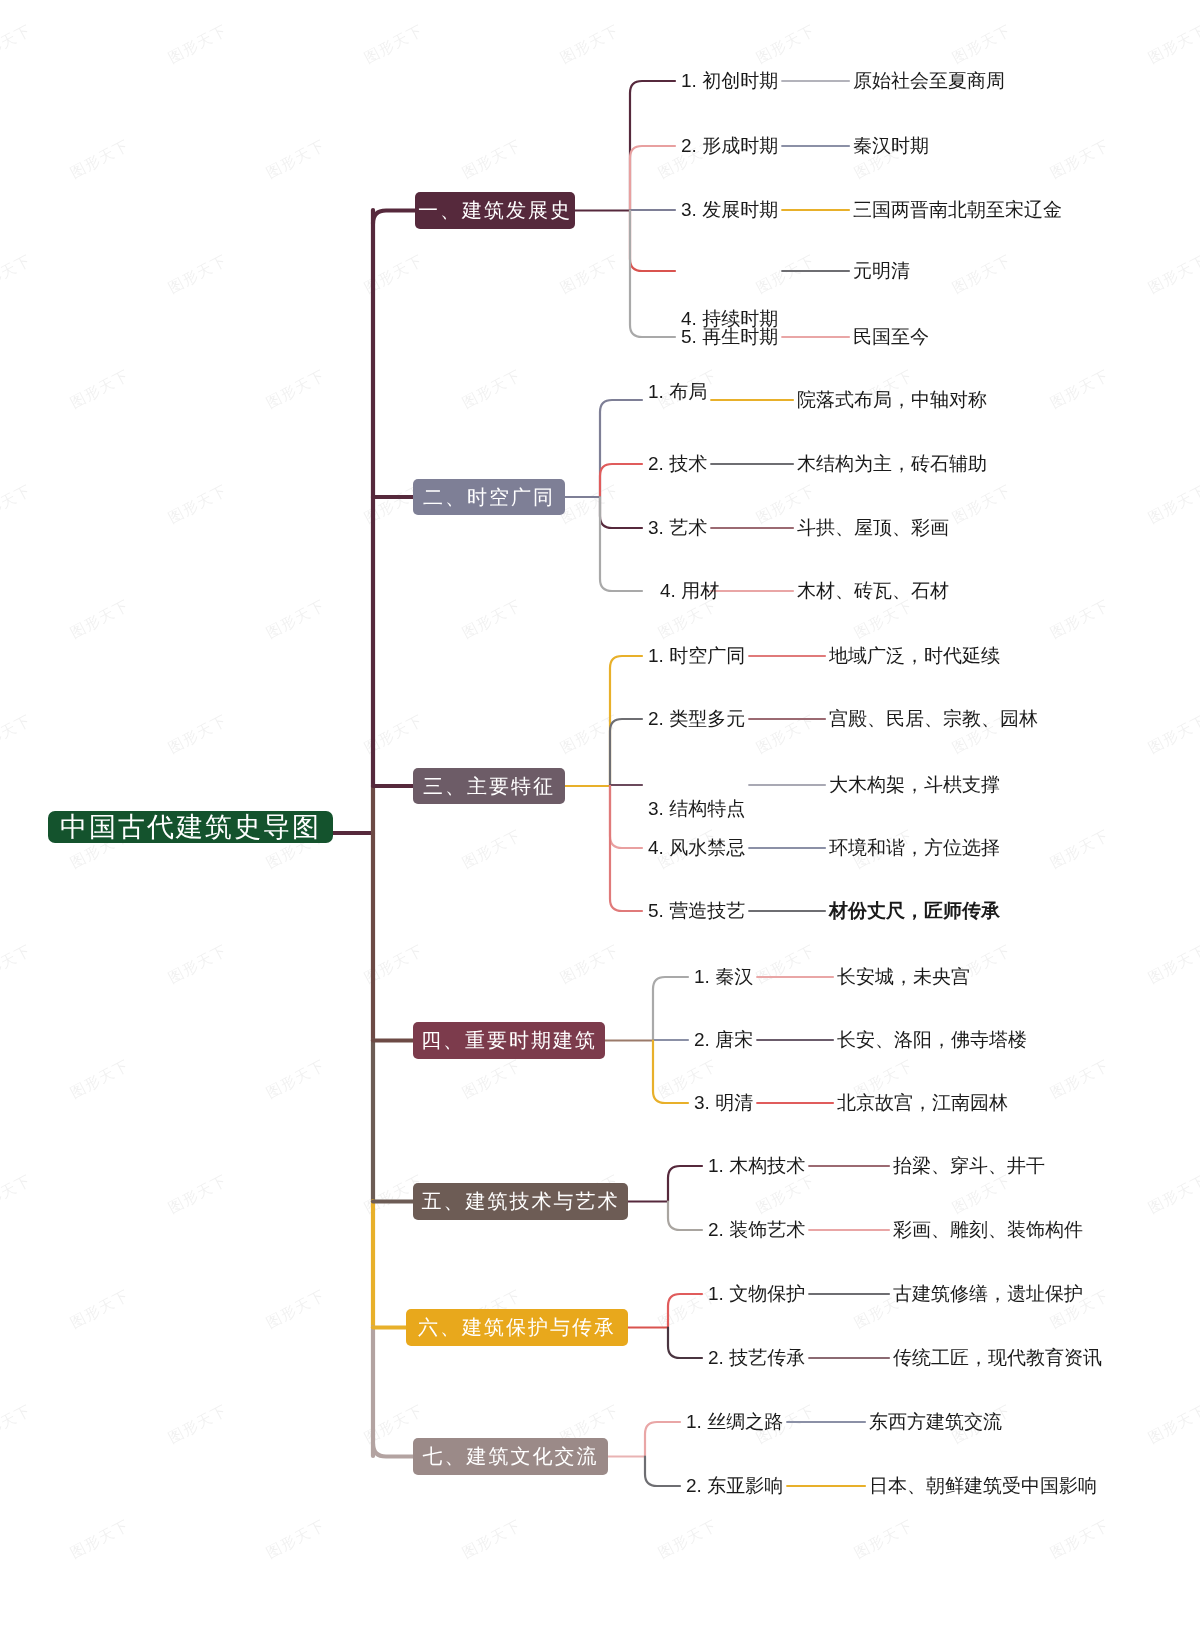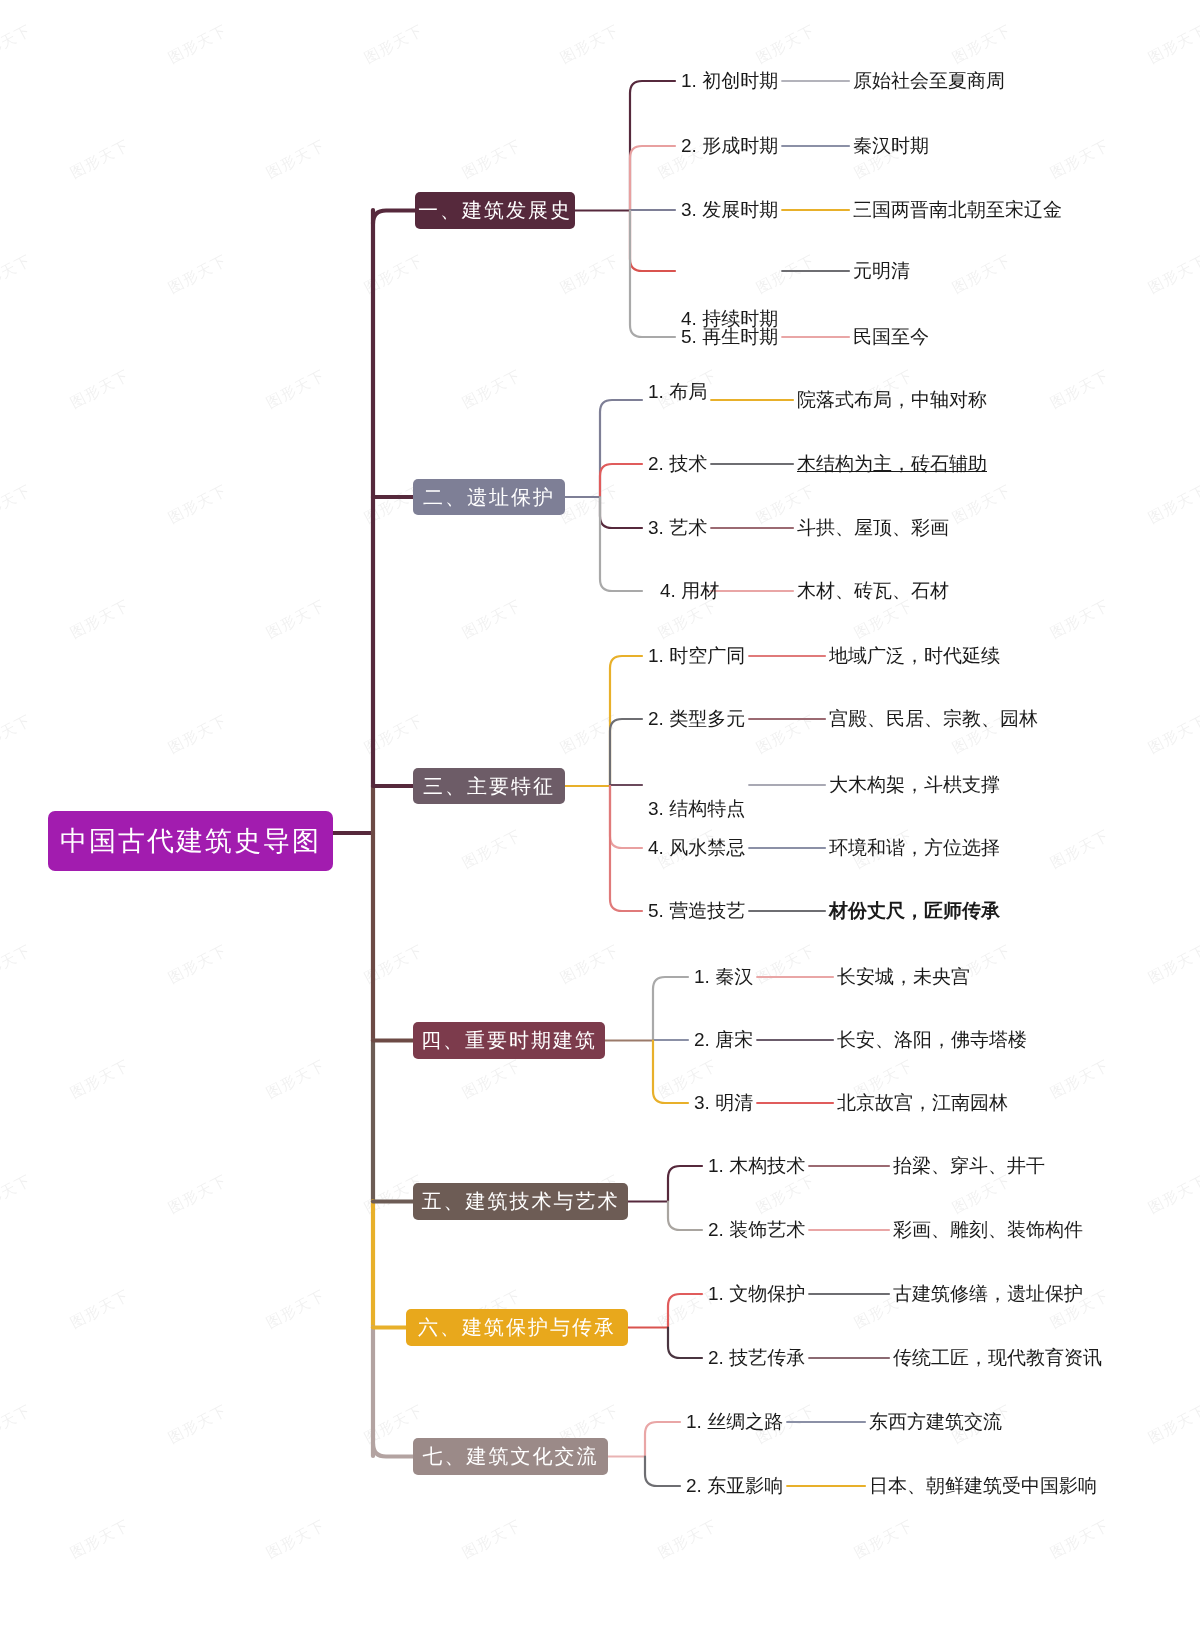--- a/index.html
+++ b/index.html
@@ -239,43 +239,43 @@
       <path d="M 668 1327.5 V 1346 Q 668 1358 680 1358 H 702" stroke="#4a3540" stroke-width="2.2" fill="none" stroke-linecap="round" stroke-linejoin="round"></path>
       <path d="M 809.140625 1358 H 889" stroke="#8b6a72" stroke-width="2.2" fill="none" stroke-linecap="round" stroke-linejoin="round"></path>
       <path d="M 608 1456.5 H 645" stroke="#e9b3b3" stroke-width="2.2" fill="none" stroke-linecap="round" stroke-linejoin="round"></path>
       <path d="M 645 1456.5 V 1434 Q 645 1422 657 1422 H 680" stroke="#e9a6a6" stroke-width="2.2" fill="none" stroke-linecap="round" stroke-linejoin="round"></path>
       <path d="M 787.140625 1422 H 865" stroke="#8b90a6" stroke-width="2.2" fill="none" stroke-linecap="round" stroke-linejoin="round"></path>
       <path d="M 645 1456.5 V 1474 Q 645 1486 657 1486 H 680" stroke="#6e6e72" stroke-width="2.2" fill="none" stroke-linecap="round" stroke-linejoin="round"></path>
       <path d="M 787.140625 1486 H 865" stroke="#e8b02a" stroke-width="2.2" fill="none" stroke-linecap="round" stroke-linejoin="round"></path>
     </svg>
 
   <div id="nodes-layer">
-      <div class="node root-node" style="left: 48px; top: 811px; width: 285px; height: 60px; background: #a21caf;">
+      <div class="node root-node" style="left: 48px; top: 811px; width: 285px; height: 32px; background: #14532d;">
         <span>中国古代建筑史导图</span>
       </div>
       <div class="node branch-node" style="left: 415px; top: 192px; width: 160px; height: 37px; background: rgb(86, 41, 60);">
         <span>一、建筑发展史</span>
       </div>
       <div class="leaf-text sub-label" style="left: 681px; top: 71px;"><span>1.</span> <span>初创时期</span></div>
       <div class="leaf-text tip-label" style="left: 853px; top: 71px;">原始社会至夏商周</div>
       <div class="leaf-text sub-label" style="left: 681px; top: 136px;"><span>2.</span> <span>形成时期</span></div>
       <div class="leaf-text tip-label" style="left: 853px; top: 136px;">秦汉时期</div>
       <div class="leaf-text sub-label" style="left: 681px; top: 200px;"><span>3.</span> <span>发展时期</span></div>
       <div class="leaf-text tip-label" style="left: 853px; top: 200px;">三国两晋南北朝至宋辽金</div>
       <div class="leaf-text sub-label" style="left: 681px; top: 261px; margin-top: 48px;"><span>4.</span> <span>持续时期</span></div>
       <div class="leaf-text tip-label" style="left: 853px; top: 261px;">元明清</div>
       <div class="leaf-text sub-label" style="left: 681px; top: 327px;"><span>5.</span> <span>再生时期</span></div>
       <div class="leaf-text tip-label" style="left: 853px; top: 327px;">民国至今</div>
       <div class="node branch-node" style="left: 413px; top: 479px; width: 152px; height: 36px; background: rgb(126, 127, 150);">
-        <span>二、遗址保护</span>
+        <span>二、时空广同</span>
       </div>
       <div class="leaf-text sub-label" style="left: 648px; top: 374px; margin-top: 8px;"><span>1.</span> <span>布局</span></div>
       <div class="leaf-text tip-label" style="left: 797px; top: 390px;">院落式布局，中轴对称</div>
       <div class="leaf-text sub-label" style="left: 648px; top: 454px;"><span>2.</span> <span>技术</span></div>
-      <div class="leaf-text tip-label" style="left: 797px; top: 454px; text-decoration: underline;">木结构为主，砖石辅助</div>
+      <div class="leaf-text tip-label" style="left: 797px; top: 454px;">木结构为主，砖石辅助</div>
       <div class="leaf-text sub-label" style="left: 648px; top: 518px;"><span>3.</span> <span>艺术</span></div>
       <div class="leaf-text tip-label" style="left: 797px; top: 518px;">斗拱、屋顶、彩画</div>
       <div class="leaf-text sub-label" style="left: 648px; top: 581px; margin-left: 12px;"><span>4.</span> <span>用材</span></div>
       <div class="leaf-text tip-label" style="left: 797px; top: 581px;">木材、砖瓦、石材</div>
       <div class="node branch-node" style="left: 413px; top: 768px; width: 152px; height: 36px; background: rgb(109, 92, 103);">
         <span>三、主要特征</span>
       </div>
       <div class="leaf-text sub-label" style="left: 648px; top: 646px;"><span>1.</span> <span>时空广同</span></div>
       <div class="leaf-text tip-label" style="left: 829px; top: 646px;">地域广泛，时代延续</div>
       <div class="leaf-text sub-label" style="left: 648px; top: 709px;"><span>2.</span> <span>类型多元</span></div>

